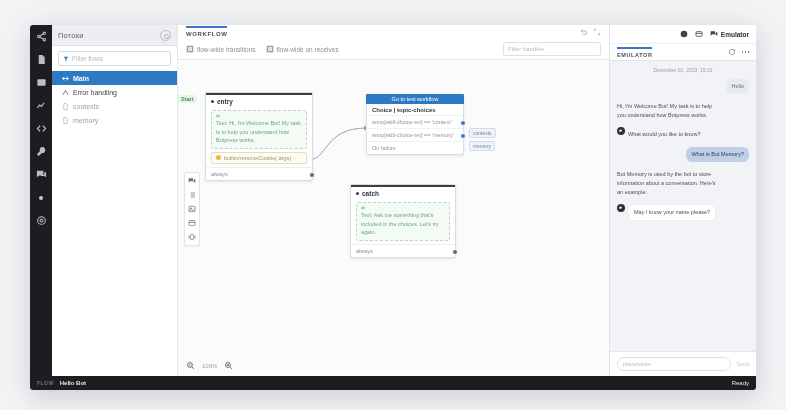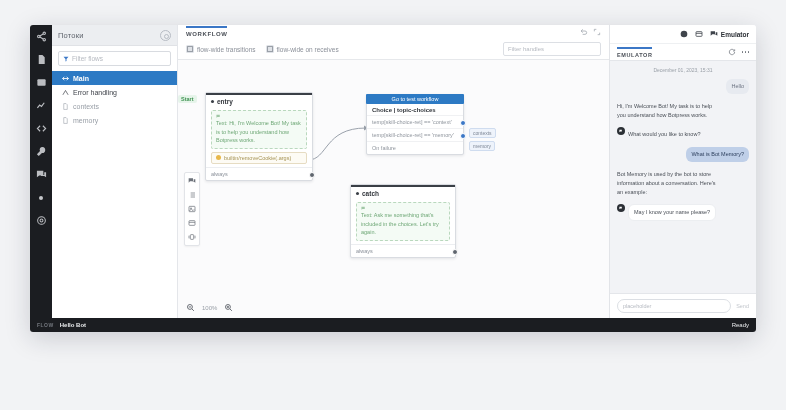--- a/index.html
+++ b/index.html
@@ -6,21 +6,21 @@
   body{
     width:786px;height:410px;overflow:hidden;
     background:#f4f5f7;
     font-family:"Liberation Sans",sans-serif;
     -webkit-font-smoothing:antialiased;
   }
   .stage{position:relative;width:786px;height:410px;background:#f2f3f5;}
 
   
   .window{
-    position:absolute;left:30px;top:25px;width:726px;height:307px;
+    position:absolute;left:30px;top:25px;width:726px;height:365px;
     background:#ffffff;border-radius:3px;overflow:hidden;
     box-shadow:0 6px 26px rgba(20,28,50,.18);
     display:flex;flex-direction:column;
   }
   .wbody{flex:1;display:flex;min-height:0;}
 
   
   .rail{
     width:22px;background:#1b1d21;display:flex;flex-direction:column;
     align-items:center;padding-top:5px;gap:10px;flex:0 0 22px;

